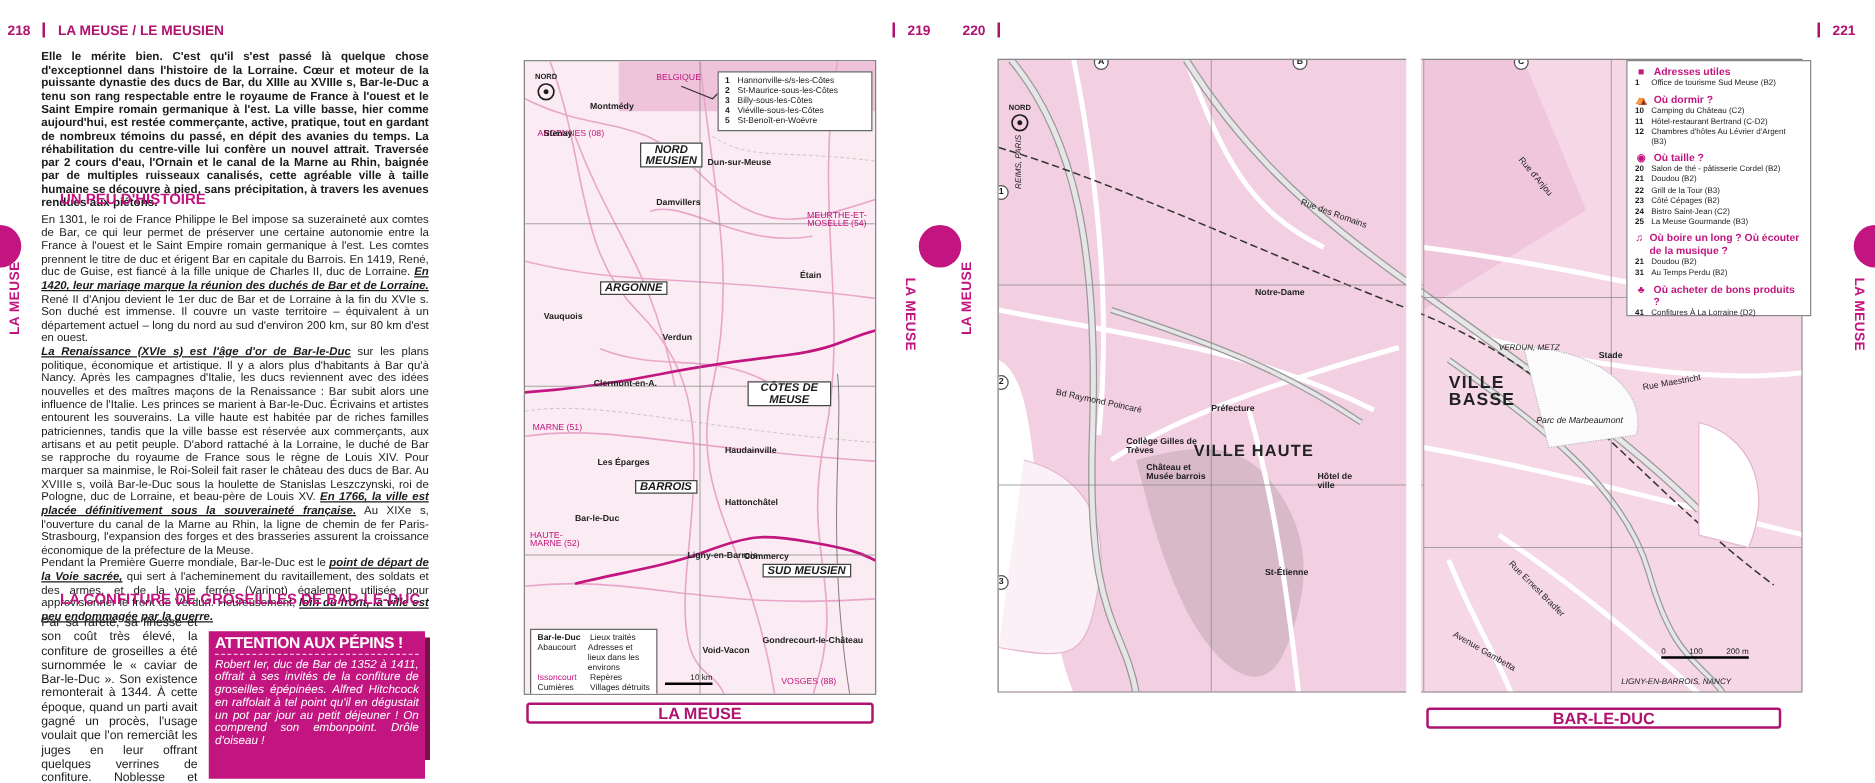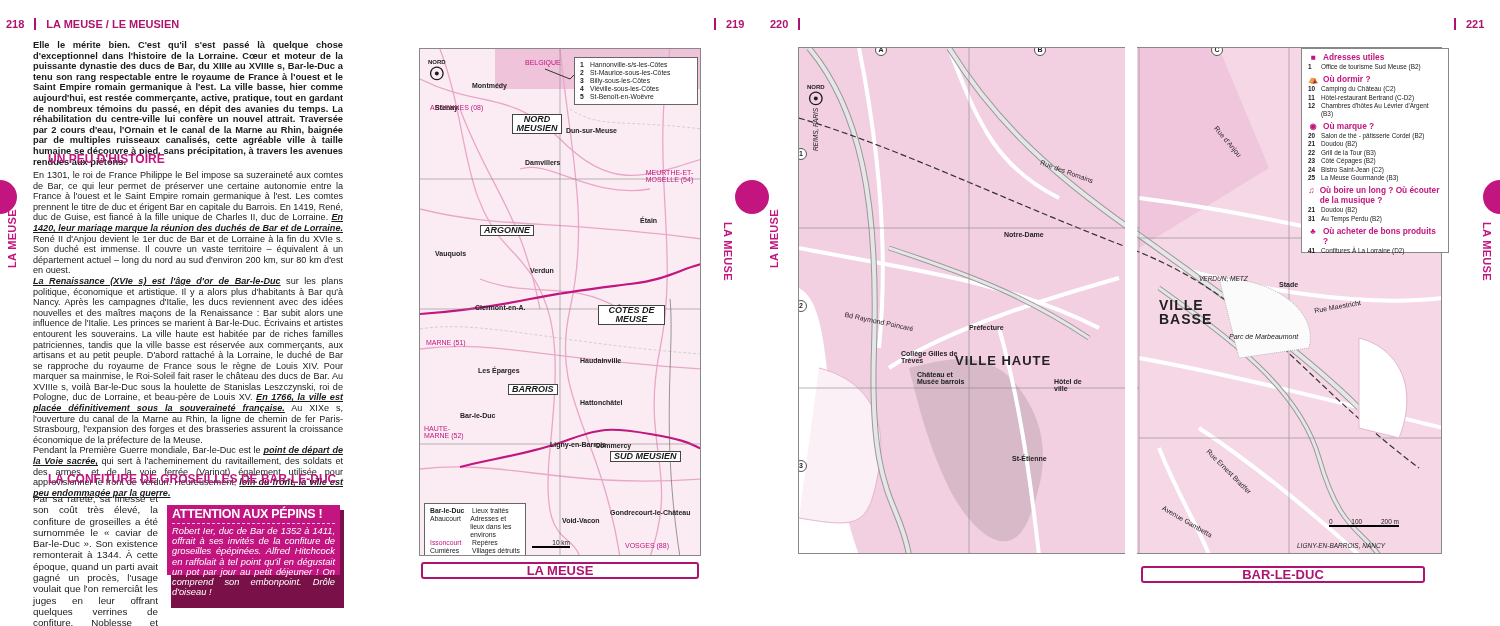--- a/index.html
+++ b/index.html
@@ -21,21 +21,21 @@
   .intro { top: 40px; font-weight: bold; font-size: 9.3px; }
   .h2 { position: absolute; left: 33px; font-weight: bold; font-size: 12px; color: #c2157f; padding-left: 15px; }
   .hist { top: 170px; }
   .hist p { margin: 0; }
   .bi { font-weight: bold; font-style: italic; text-decoration: underline; }
 
   .conf { position: absolute; left: 33px; top: 493px; width: 125px; font-size: 9.8px; line-height: 11.3px; text-align: justify; }
 
   .box { position: absolute; left: 167px; top: 505px; width: 173px; height: 120px; }
   .box .shadow { position: absolute; left: 4px; top: 5px; width: 173px; height: 98px; background: #7a1048; }
-  .box .panel { position: absolute; left: 0; top: 0; width: 173px; height: 70px; background: #c2157f; color: #fff; padding: 2px 5px; }
+  .box .panel { position: absolute; left: 0; top: 0; width: 173px; height: 118px; background: #c2157f; color: #fff; padding: 2px 5px; }
   .box .title { font-weight: bold; font-size: 12.5px; line-height: 14px; border-bottom: 1px dashed #f3bfdc; padding-bottom: 2px; margin-bottom: 2px; letter-spacing: -0.3px; }
   .box .body { font-style: italic; font-size: 9.3px; line-height: 10.2px; text-align: justify; }
 
   
   .map { position: absolute; border: 1px solid #888; background: #f7dcea; overflow: hidden; }
   .mapsvg { position: absolute; left: 0; top: 0; }
   .maplabel { position: absolute; font-size: 7px; color: #222; white-space: nowrap; }
   .maplabel.b { font-weight: bold; }
   .maplabel.p { color: #c2157f; }
   .region { position: absolute; border: 1px solid #444; background: #fff; font-weight: bold; font-style: italic; font-size: 9px; padding: 0 3px; line-height: 9px; text-align: center; }
@@ -311,21 +311,21 @@
       <span class="n">11</span>
       <span>Hôtel-restaurant Bertrand (C-D2)</span>
     </div>
   <div class="it">
       <span class="n">12</span>
       <span>Chambres d'hôtes Au Lévrier d'Argent (B3)</span>
     </div>
 
   <div class="sec">
       <span class="ic">◉</span>
-      <span>Où marque ?</span>
+      <span>Où taille ?</span>
     </div>
   <div class="it">
       <span class="n">20</span>
       <span>Salon de thé - pâtisserie Cordel (B2)</span>
     </div>
   <div class="it">
       <span class="n">21</span>
       <span>Doudou (B2)</span>
     </div>
   <div class="it">

